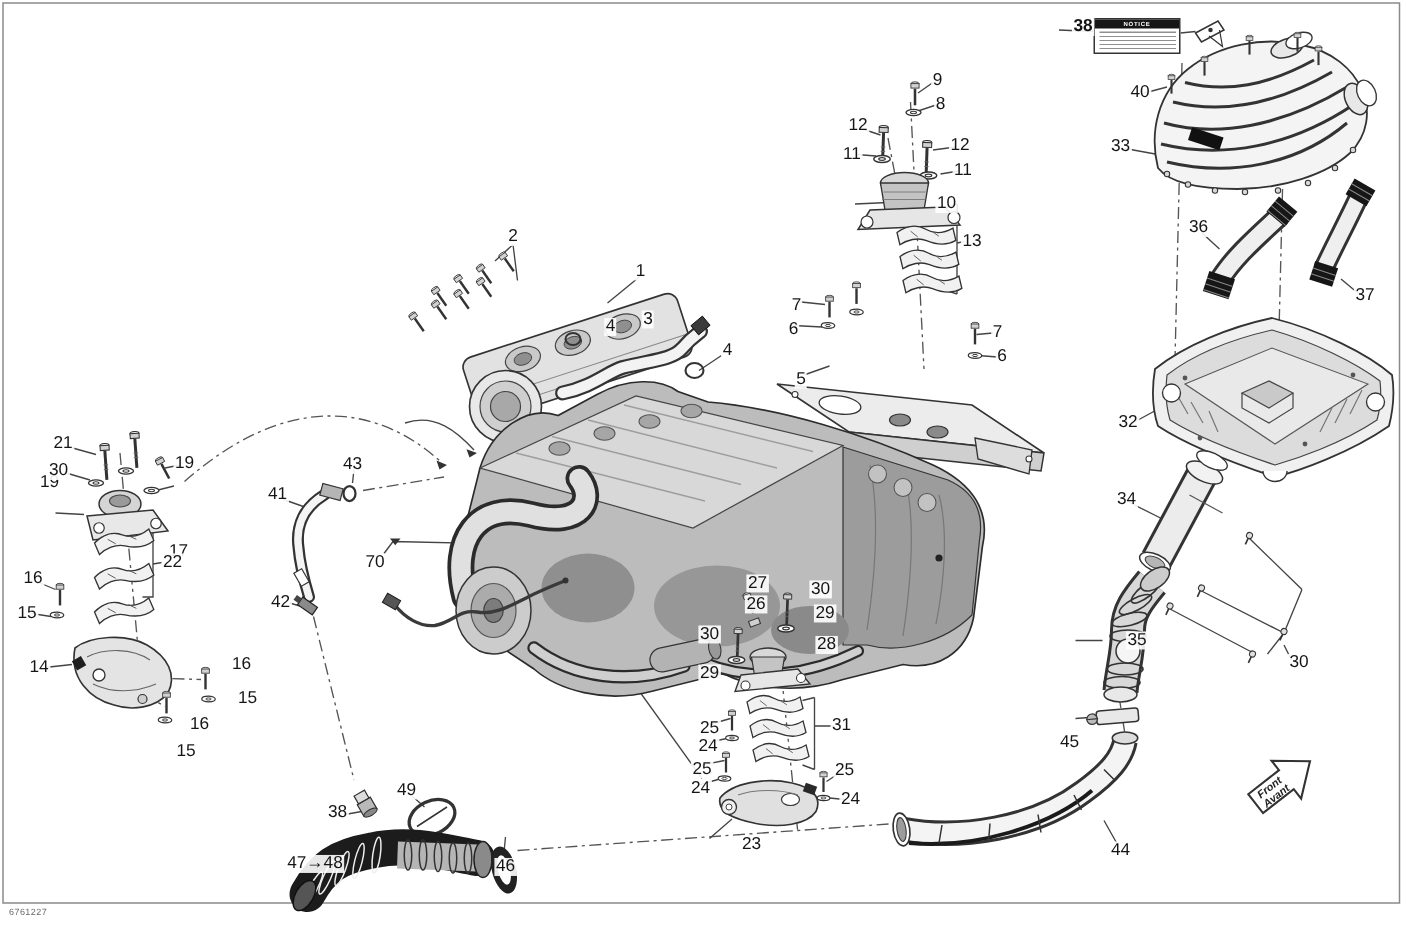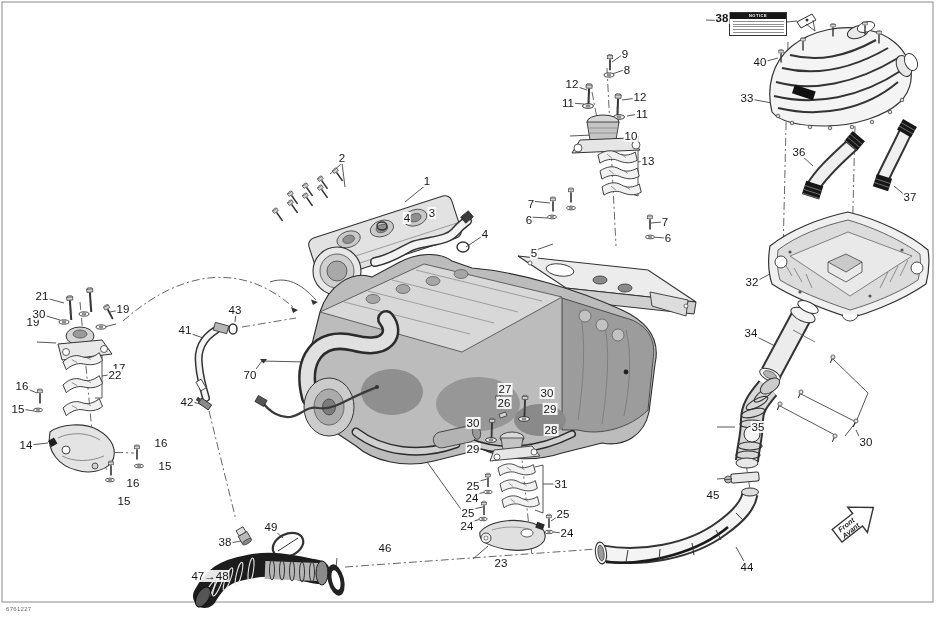--- a/index.html
+++ b/index.html
@@ -516,18 +516,18 @@
     <div class="callout" style="left: 799px; top: 152px;">36</div>
     <div class="callout" style="left: 910px; top: 197px;">37</div>
     <div class="callout" style="left: 722px; top: 18px; font-weight: bold;">38</div>
     <div class="callout" style="left: 866px; top: 442px;">30</div>
     <div class="callout" style="left: 760px; top: 62px;">40</div>
     <div class="callout" style="left: 185px; top: 330px;">41</div>
     <div class="callout" style="left: 187px; top: 402px;">42</div>
     <div class="callout" style="left: 235px; top: 310px;">43</div>
     <div class="callout" style="left: 747px; top: 567px;">44</div>
     <div class="callout" style="left: 713px; top: 479px; margin-top: 16px;">45</div>
-    <div class="callout" style="left: 337px; top: 548px; margin-left: 48px;">46</div>
+    <div class="callout" style="left: 337px; top: 578px;">46</div>
     <div class="callout" style="left: 210px; top: 576px;">47→48</div>
     <div class="callout" style="left: 225px; top: 542px;">38</div>
     <div class="callout" style="left: 271px; top: 527px;">49</div>
     <div class="callout" style="left: 250px; top: 375px;">70</div>
   </div>
 
 </body></html>

